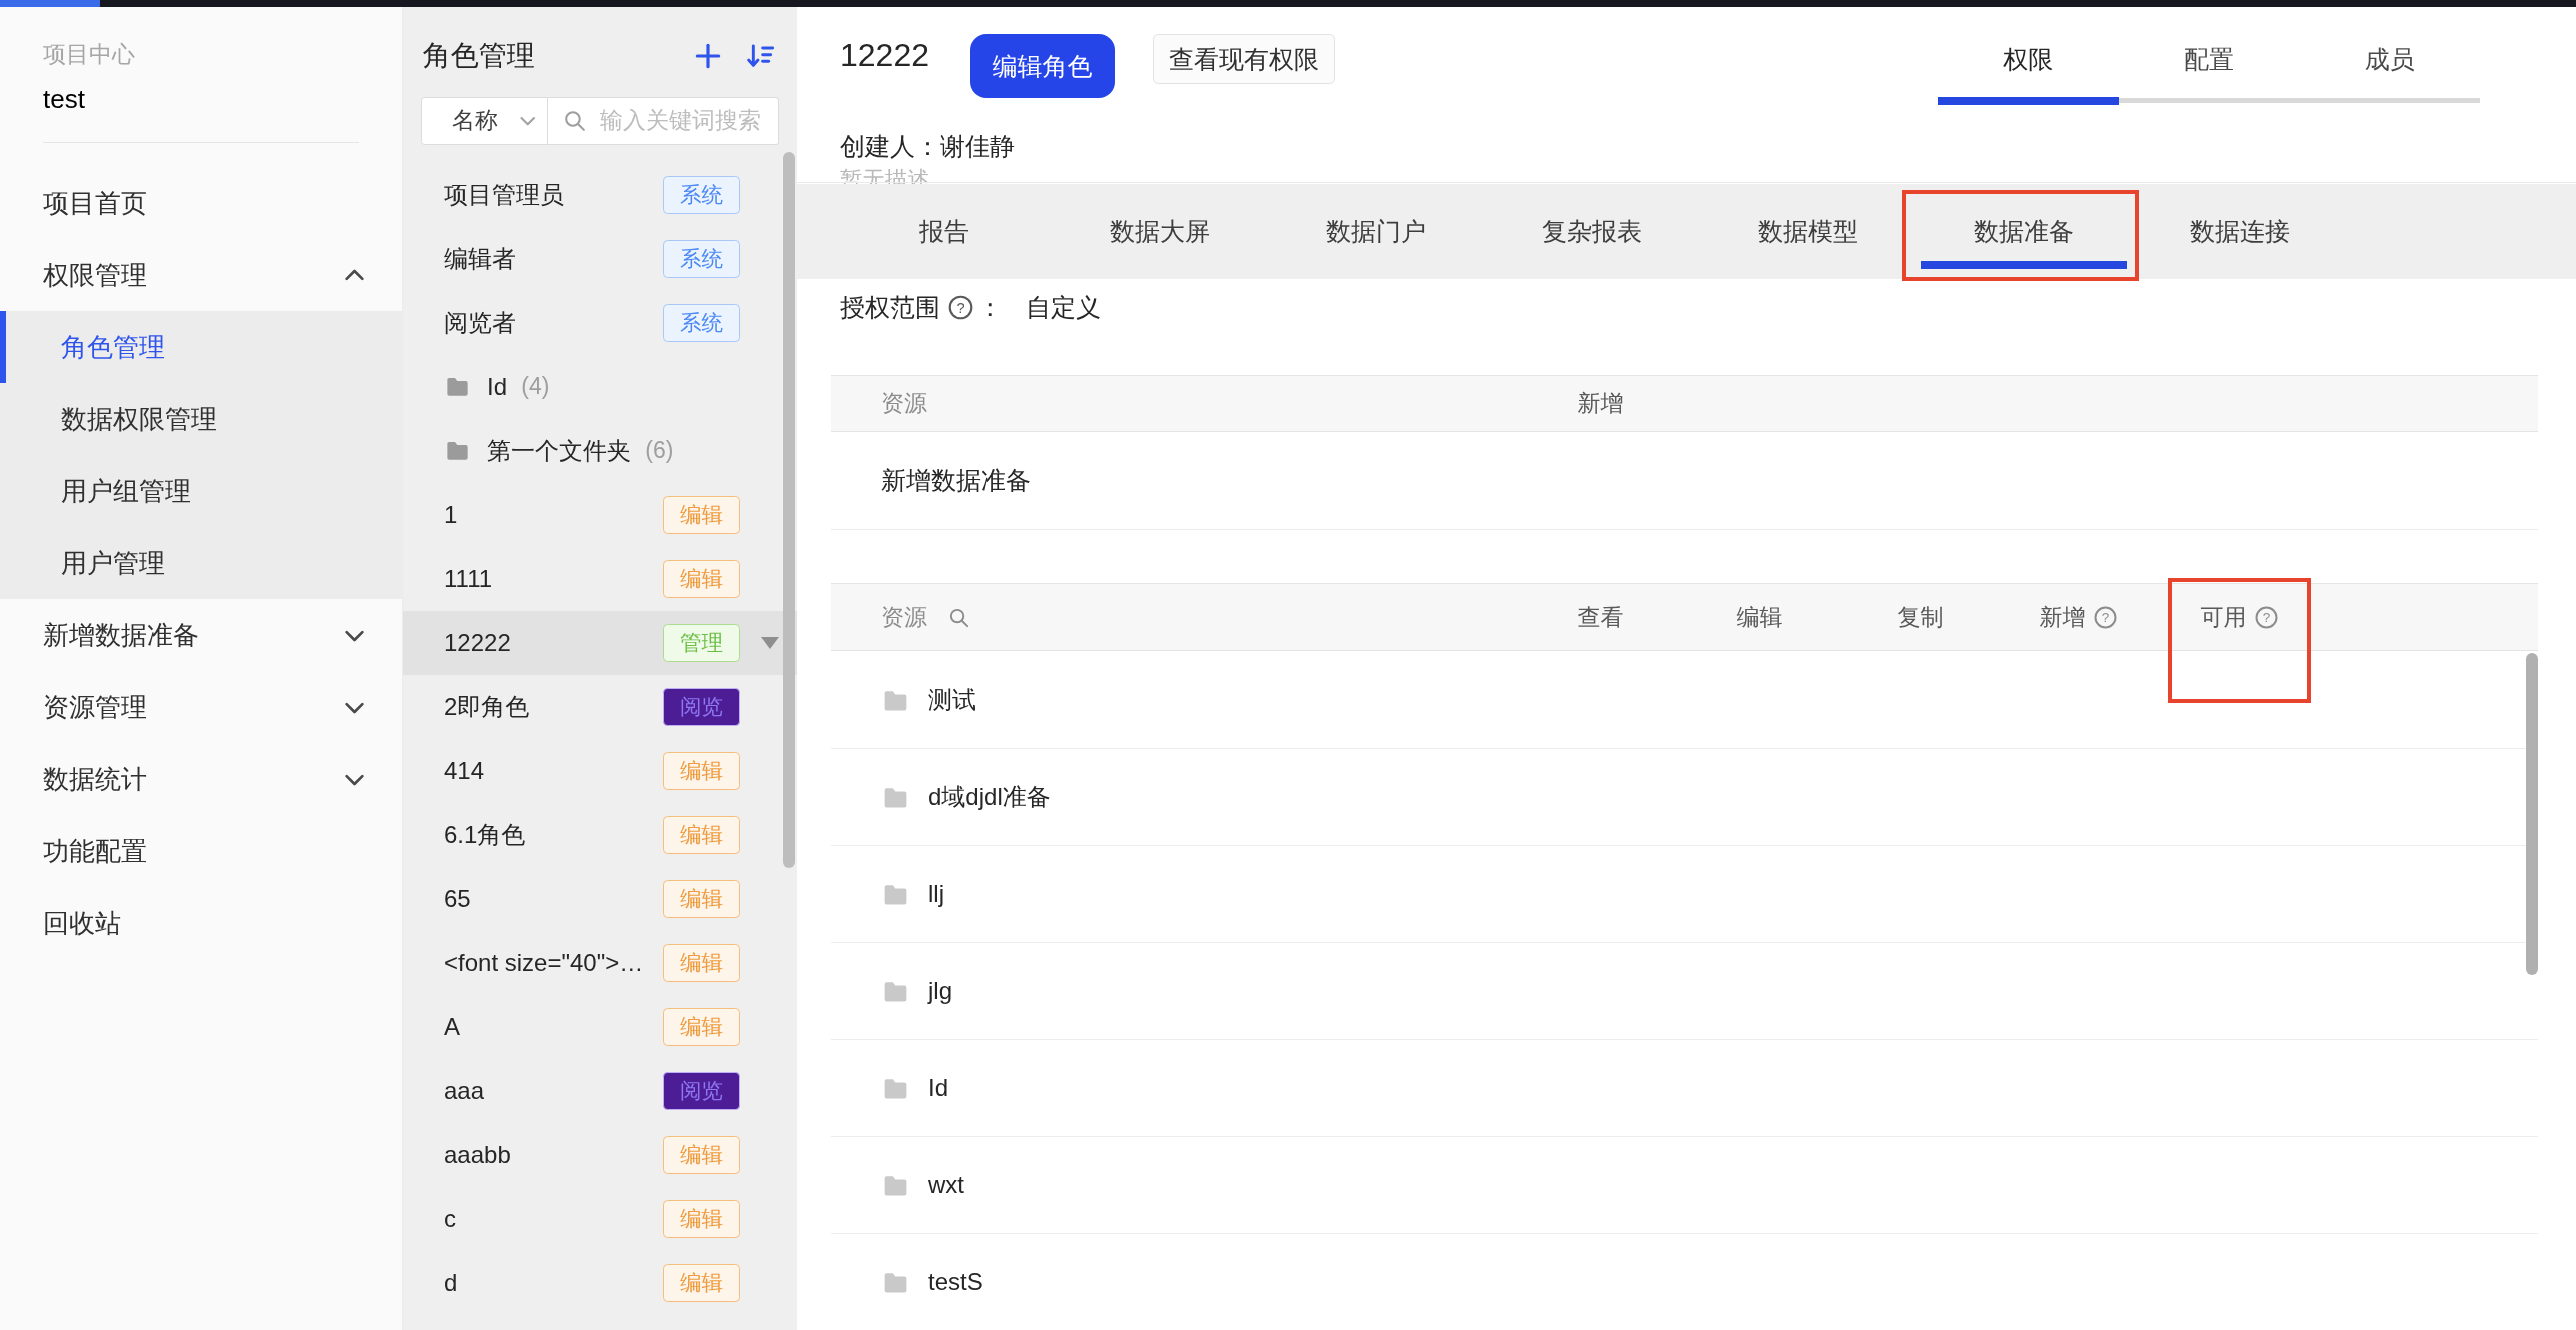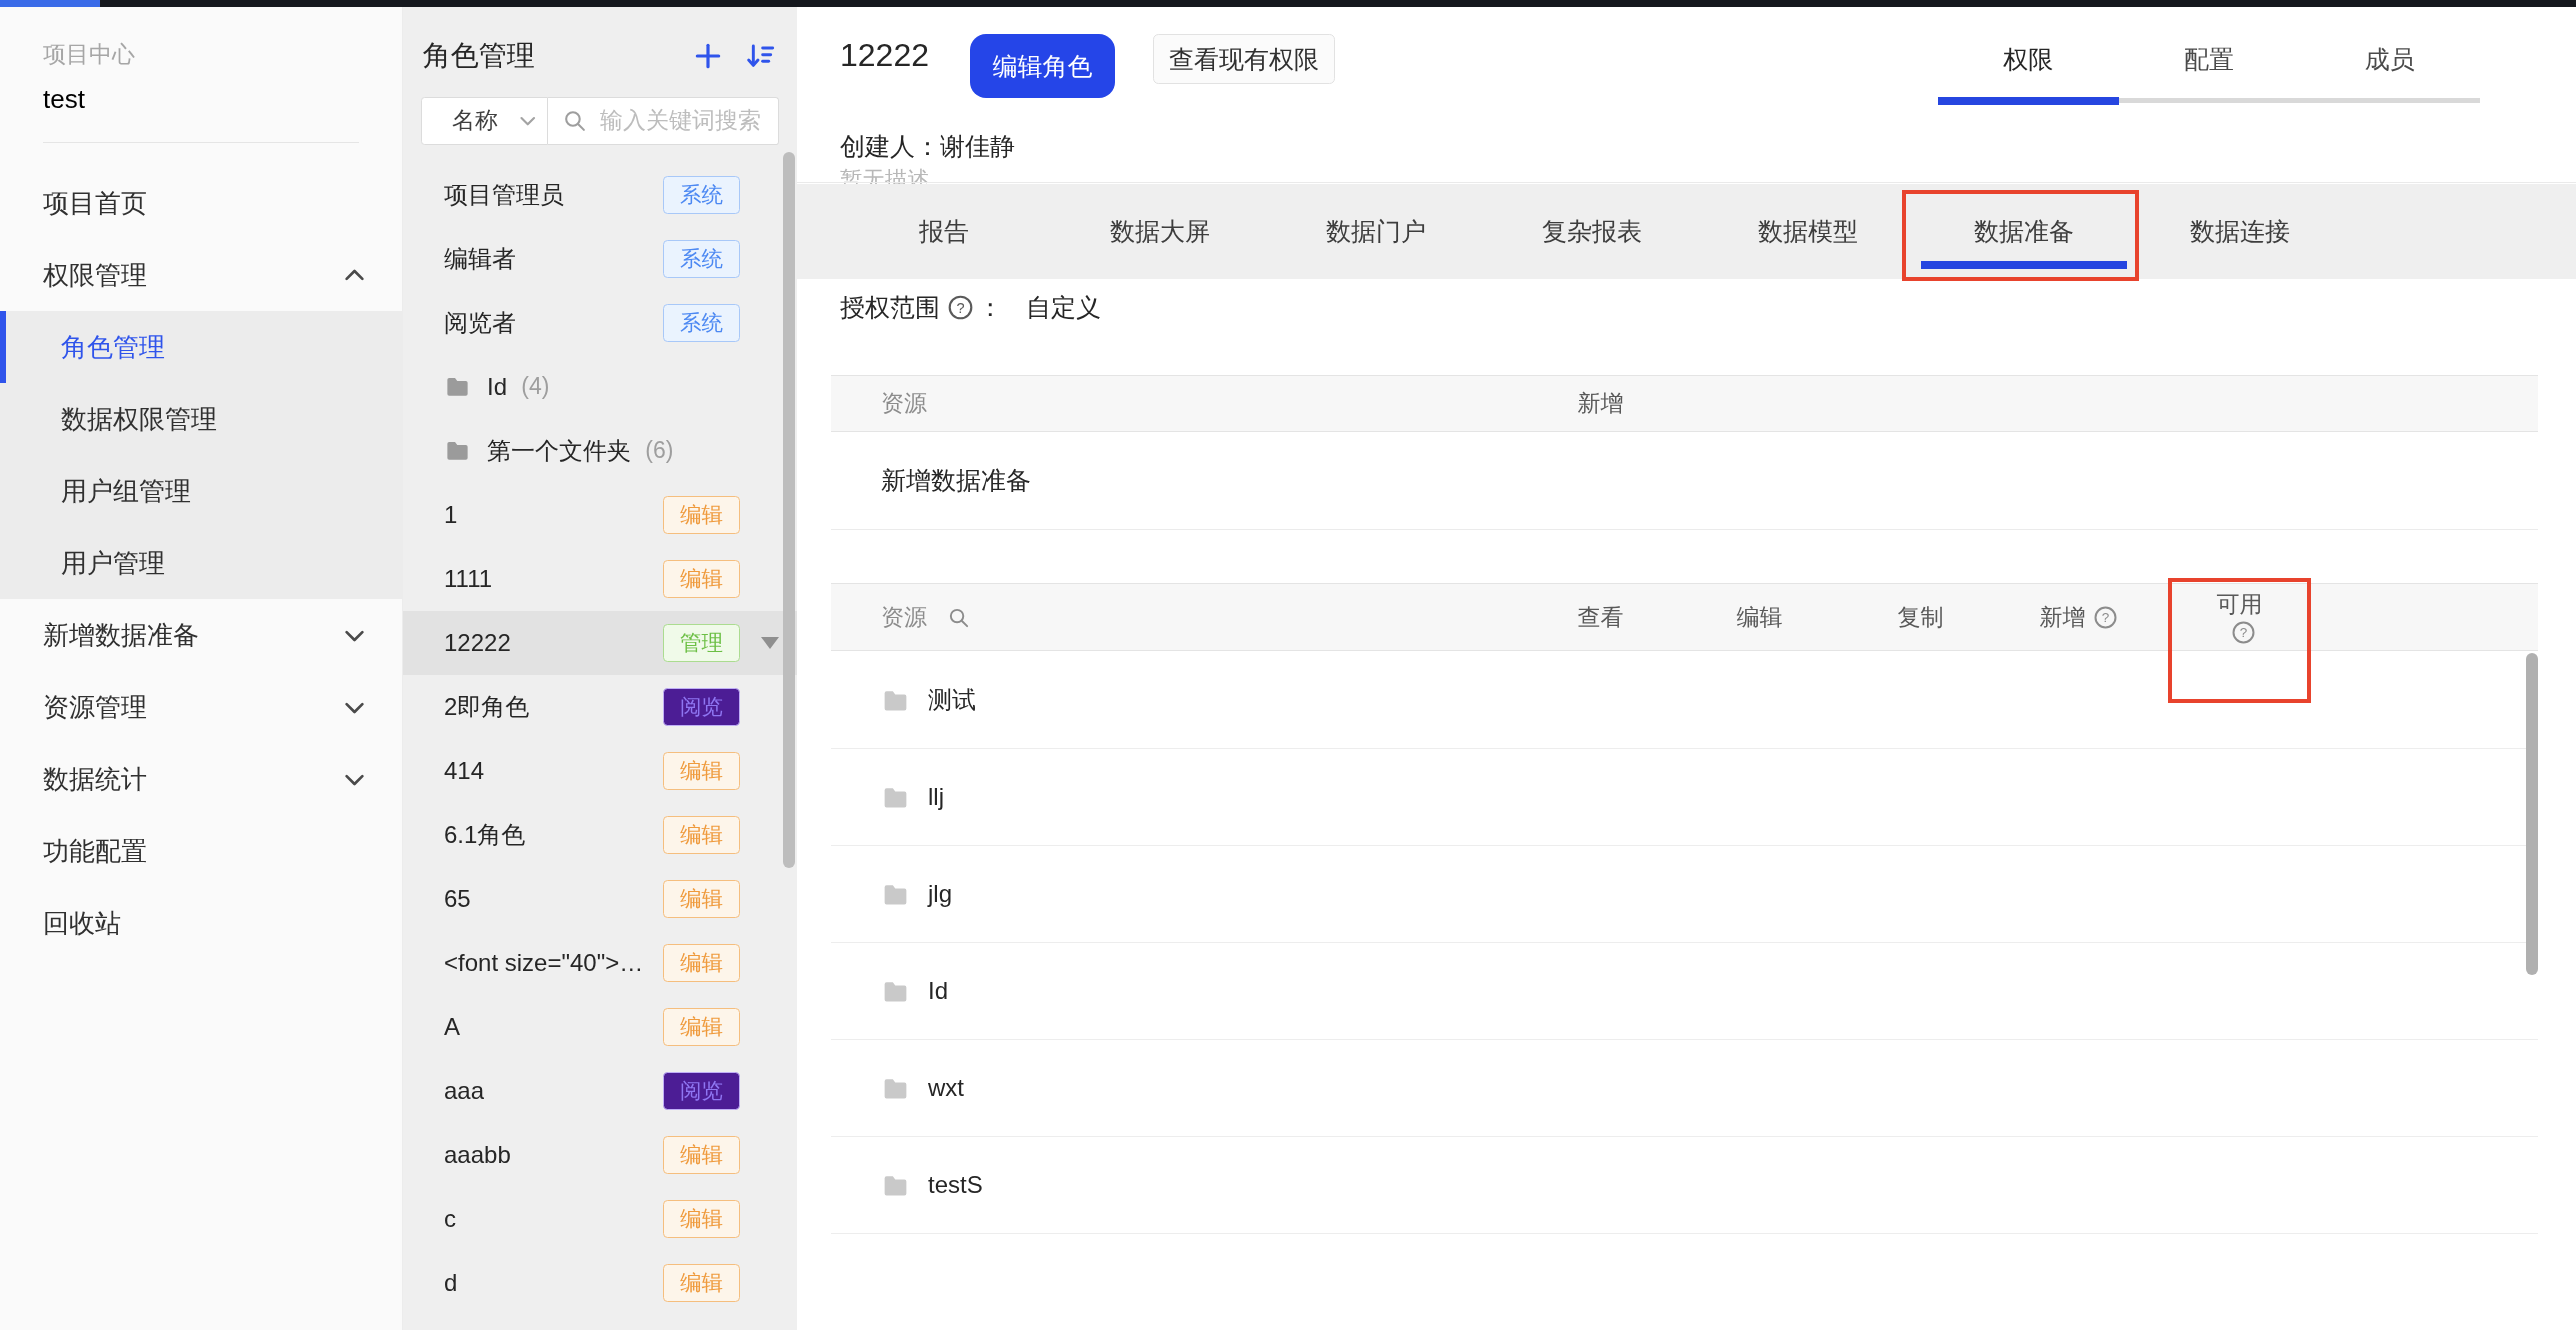--- a/index.html
+++ b/index.html
@@ -396,21 +396,21 @@
           </div>
           <div class="t2-col" style="left: 1176px;">
             <span>新增</span>
             <span class="q-icon">
               <svg viewBox="0 0 24 24" style="font-size:26px">
                 <circle cx="12" cy="12" r="9.6" fill="none" stroke="currentColor" stroke-width="1.9"></circle>
                 <text x="12" y="16.6" text-anchor="middle" font-size="13" fill="currentColor" font-family="inherit">?</text>
               </svg>
             </span>
           </div>
-          <div class="t2-col" style="left: 1337px; flex-direction: column;">
+          <div class="t2-col" style="left: 1337px;">
             <span>可用</span>
             <span class="q-icon">
               <svg viewBox="0 0 24 24" style="font-size:26px">
                 <circle cx="12" cy="12" r="9.6" fill="none" stroke="currentColor" stroke-width="1.9"></circle>
                 <text x="12" y="16.6" text-anchor="middle" font-size="13" fill="currentColor" font-family="inherit">?</text>
               </svg>
             </span>
           </div>
           <div class="anno2"></div>
         </div>
@@ -422,20 +422,28 @@
               </svg>
             </span>
             <span>测试</span>
           </div>
           <div class="t2-row">
             <span class="folder-icon">
               <svg viewBox="0 0 24 24">
                 <path d="M3 6 a1.6 1.6 0 0 1 1.6 -1.6 h5.2 l2 2.6 h7.6 a1.6 1.6 0 0 1 1.6 1.6 v10 a1.6 1.6 0 0 1 -1.6 1.6 h-14.8 a1.6 1.6 0 0 1 -1.6 -1.6 z" fill="currentColor"></path>
               </svg>
             </span>
+            <span>d域djdl准备</span>
+          </div>
+          <div class="t2-row">
+            <span class="folder-icon">
+              <svg viewBox="0 0 24 24">
+                <path d="M3 6 a1.6 1.6 0 0 1 1.6 -1.6 h5.2 l2 2.6 h7.6 a1.6 1.6 0 0 1 1.6 1.6 v10 a1.6 1.6 0 0 1 -1.6 1.6 h-14.8 a1.6 1.6 0 0 1 -1.6 -1.6 z" fill="currentColor"></path>
+              </svg>
+            </span>
             <span>llj</span>
           </div>
           <div class="t2-row">
             <span class="folder-icon">
               <svg viewBox="0 0 24 24">
                 <path d="M3 6 a1.6 1.6 0 0 1 1.6 -1.6 h5.2 l2 2.6 h7.6 a1.6 1.6 0 0 1 1.6 1.6 v10 a1.6 1.6 0 0 1 -1.6 1.6 h-14.8 a1.6 1.6 0 0 1 -1.6 -1.6 z" fill="currentColor"></path>
               </svg>
             </span>
             <span>jlg</span>
           </div>

